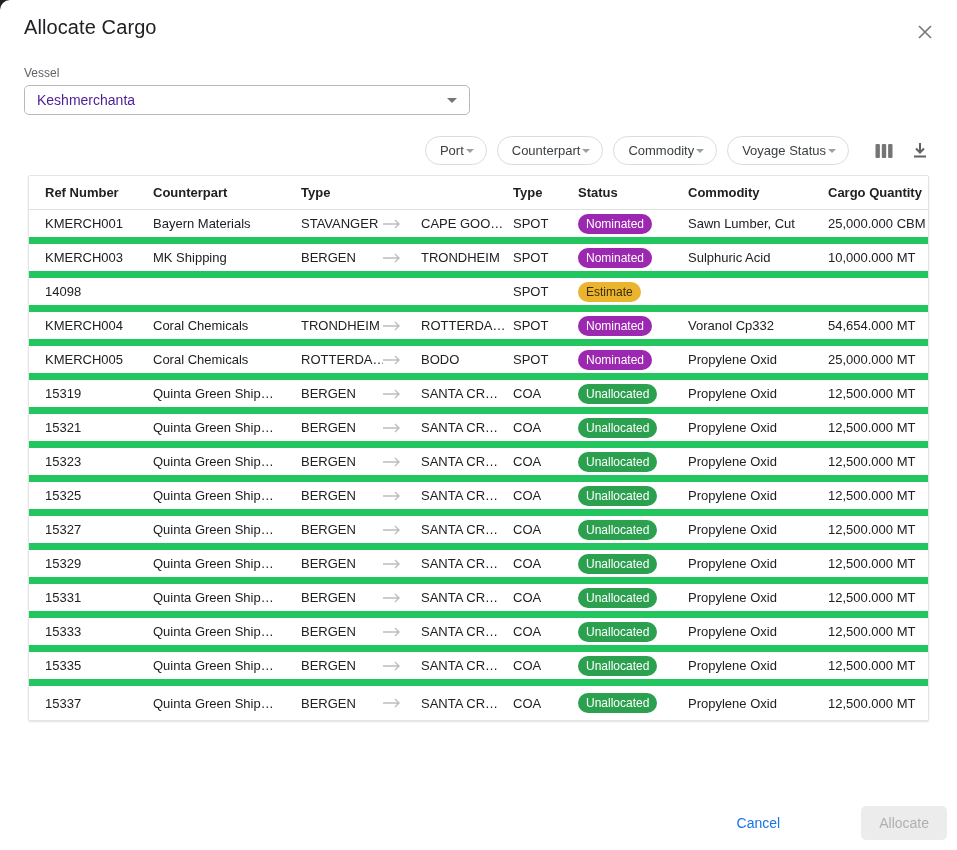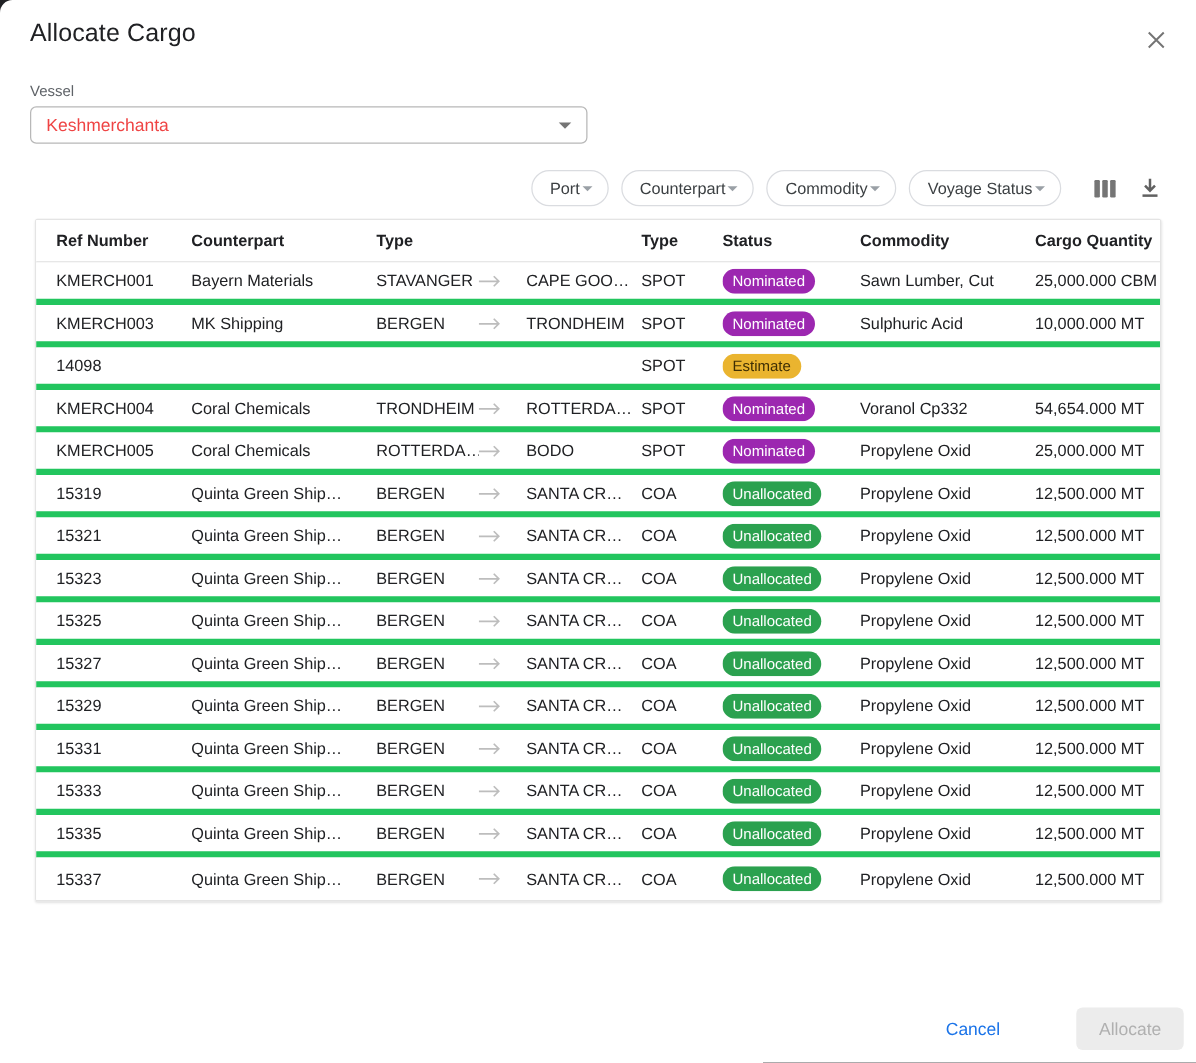--- a/index.html
+++ b/index.html
@@ -30,21 +30,21 @@
   .close-btn svg { display: block; }
   
   .vessel-field { padding: 20px 24px 0 24px; }
   .vessel-label { display: block; font-size: 12px; color: #5f6368; margin-bottom: 5px; }
   .select {
     width: 446px; height: 30px;
     border: 1px solid #b8b8b8; border-radius: 5px;
     display: flex; align-items: center; justify-content: space-between;
     padding: 0 12px; cursor: pointer; background: #fff;
   }
-  .select-value { font-size: 14px; color: #ef4444; }
+  .select-value { font-size: 14px; color: #4c1d95; }
   .caret {
     width: 0; height: 0;
     border-left: 5px solid transparent; border-right: 5px solid transparent;
     border-top: 5px solid #757575;
   }
   
   .filter-row {
     display: flex; justify-content: flex-end; align-items: center;
     gap: 10px; padding: 21px 24px 10px 24px;
   }
@@ -67,21 +67,21 @@
     margin: 0 28px;
     border: 1px solid #e4e4e4; border-radius: 2px;
     box-shadow: 0 1px 2px rgba(0,0,0,0.12);
     font-size: 13px;
   }
   .tr {
     display: grid;
     grid-template-columns: 124px 148px 212px 65px 110px 140px 1fr;
     align-items: center;
     height: 34px;
-    border-bottom: 5px solid #22c55e;
+    border-bottom: 7px solid #22c55e;
     background: #fff;
   }
   .tr:last-child { border-bottom: none; }
   .tr.thead { border-bottom: 1px solid #e0e0e0; }
   .td { padding-left: 0; white-space: nowrap; overflow: hidden; }
   .td:first-child { padding-left: 16px; }
   .td.qty { text-align: right; padding-right: 14px; }
   .thead .td { font-weight: 700; color: #202124; }
   .route-cell { display: flex; align-items: center; }
   .route-from { width: 82px; white-space: nowrap; overflow: hidden; flex: none; }
@@ -96,21 +96,21 @@
   .load-more-wrap { display: flex; justify-content: center; padding: 16px 0 0 0; }
   .load-more {
     background: #fff; border: 1px solid #a7c4f5; border-radius: 5px;
     color: #1a73e8; font-size: 13px; font-family: inherit;
     padding: 8px 16px; cursor: pointer;
   }
   
   .footer {
     margin-top: auto;
     display: flex; justify-content: flex-end; align-items: center;
-    gap: 12px; padding: 0 10px 10px 16px;
+    gap: 32px; padding: 0 10px 10px 16px;
   }
   .btn-text {
     background: none; border: none; color: #1a73e8;
     font-size: 14px; font-weight: 500; font-family: inherit;
     padding: 8px 12px; cursor: pointer;
   }
   .btn-disabled {
     background: #ececec; border: none; border-radius: 5px;
     color: #b0b0b0; font-size: 14px; font-weight: 500; font-family: inherit;
     padding: 9px 18px; cursor: default; margin-left: 37px;

